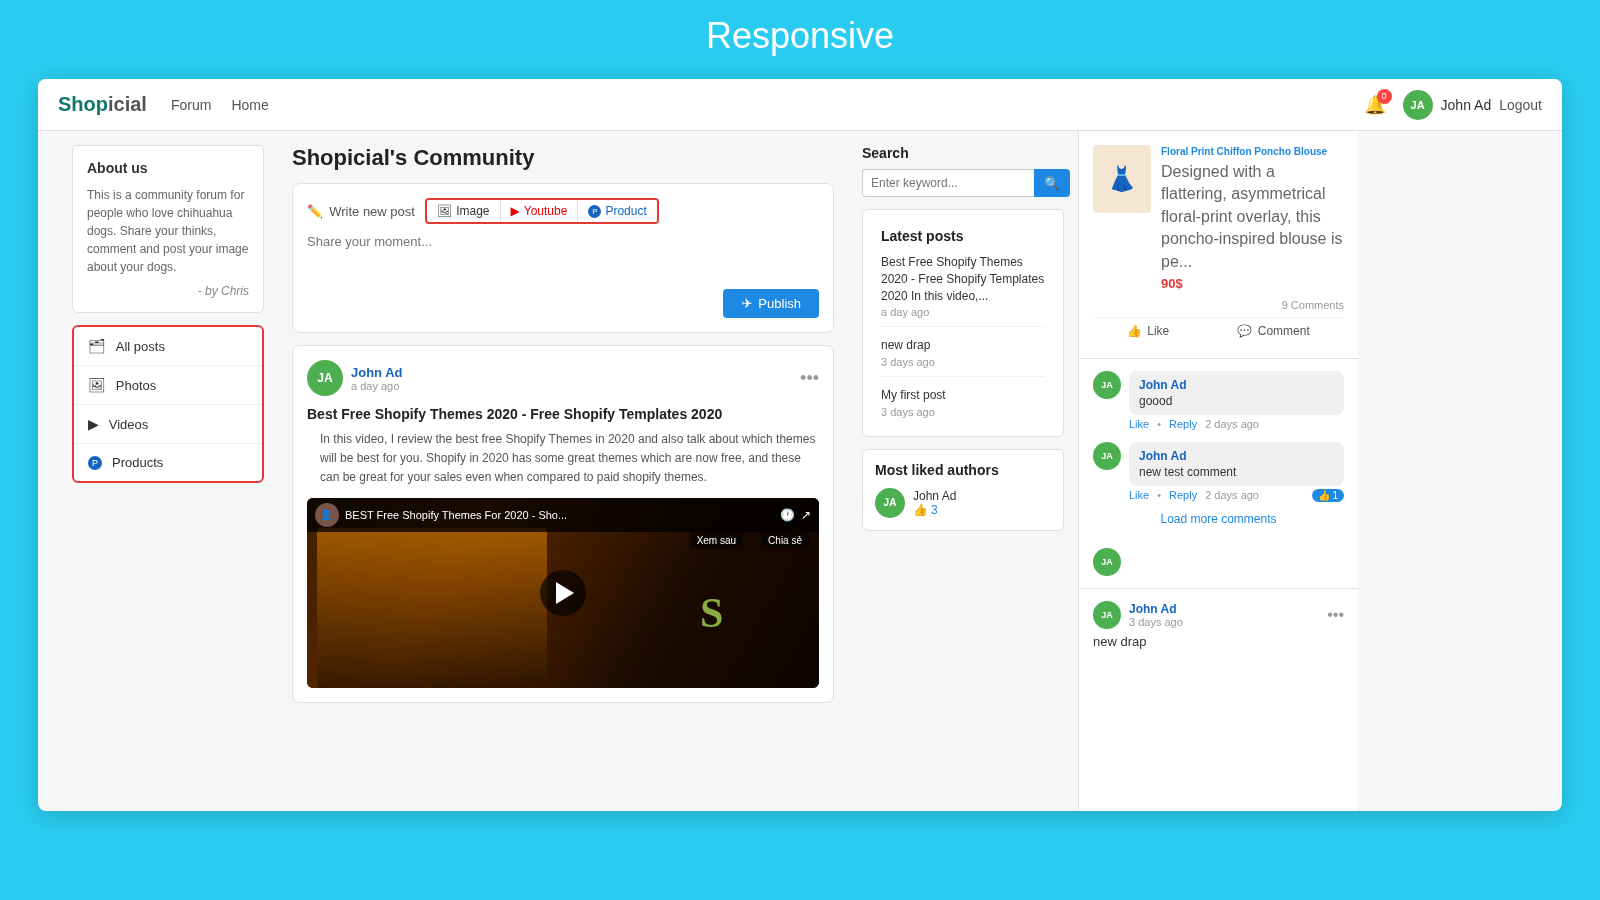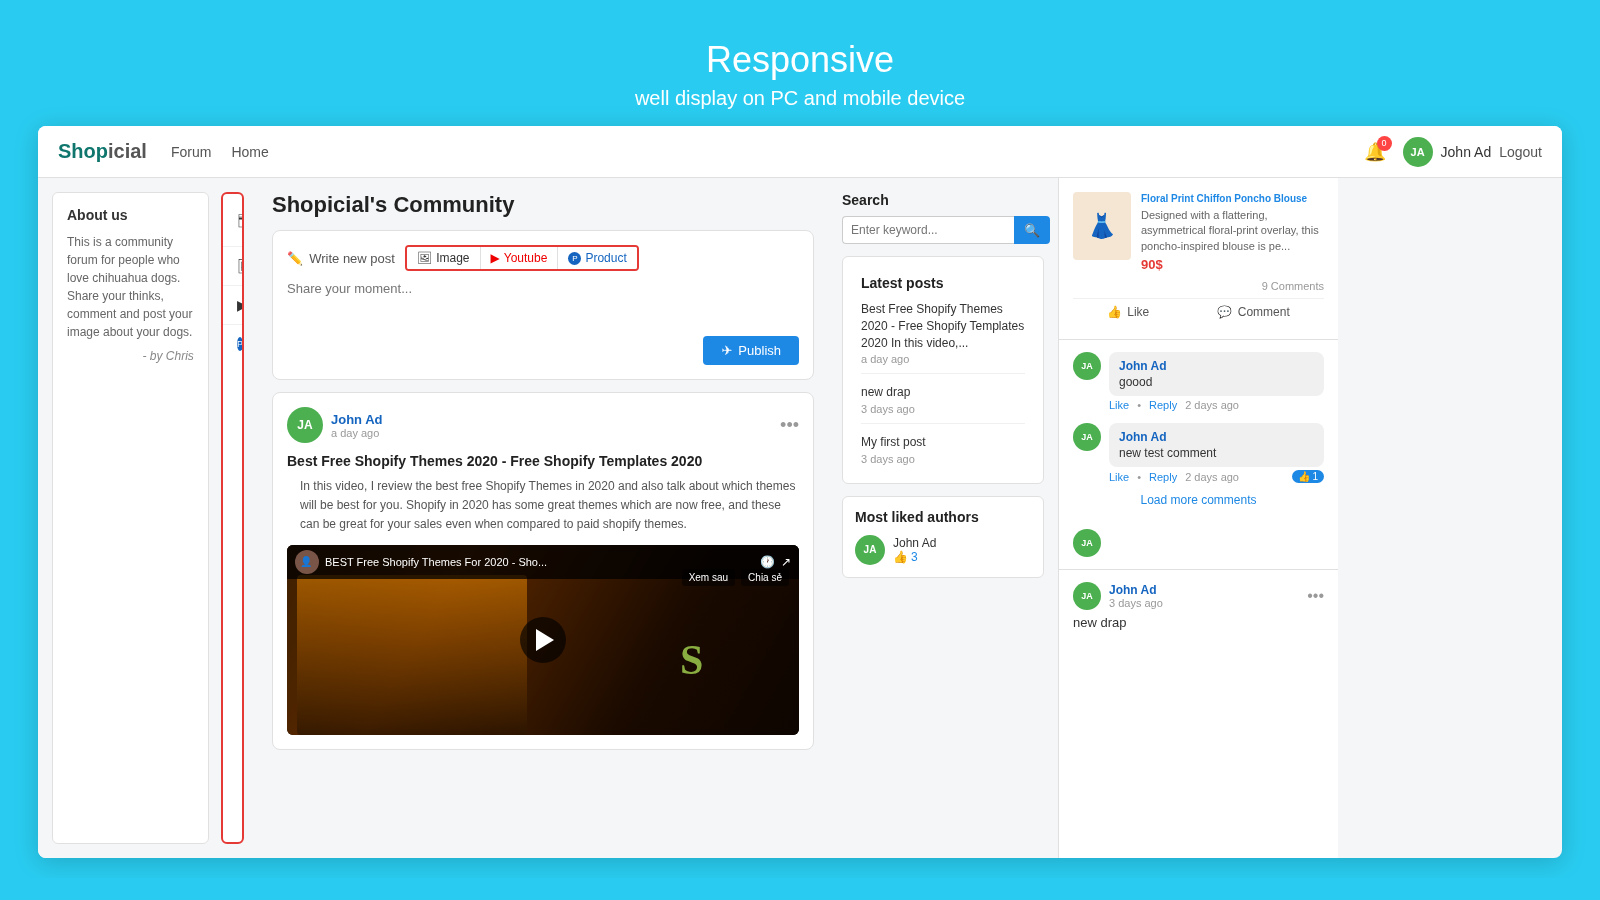--- a/index.html
+++ b/index.html
@@ -1,23 +1,22 @@
 <!DOCTYPE html>
 <html><head>
   <meta charset="utf-8">
   <style>
     * { box-sizing: border-box; margin: 0; padding: 0; }
     body { background: #29ccf0; font-family: -apple-system, BlinkMacSystemFont, 'Segoe UI', sans-serif; font-size: 14px; }
   </style>
 </head>
 <body>
 
-<div style="text-align:center; padding: 39px 20px 16px;">
+<div style="text-align:center; padding: 15px 20px 16px;">
   <h1 style="font-size:36px; color:white; font-weight:400; margin-bottom:6px;">Responsive</h1>
-  <p style="font-size:20px; color:white; font-weight:300;">well display on PC and mobile device</p>
 </div>
 
 <div style="padding: 0 18px 20px; max-width:1560px; margin:0 auto;">
   <div style="background:#f5f6f7; border-radius:8px; overflow:hidden; box-shadow:0 4px 24px rgba(0,0,0,0.18); display:flex; flex-direction:column;">
 
     <div style="background:white; display:flex; align-items:center; padding:0 20px; height:52px; border-bottom:1px solid #e0e0e0;">
       <div style="font-size:20px; font-weight:700; margin-right:24px;">
         <span style="color:#0f766e;">Shop</span><span style="color:#555;">icial</span>
       </div>
       <div style="display:flex; gap:20px;">
@@ -32,21 +31,21 @@
         <div style="display:flex; align-items:center; gap:8px;">
           <div style="width:30px; height:30px; border-radius:50%; background:#4caf50; color:white; display:flex; align-items:center; justify-content:center; font-size:11px; font-weight:600;">JA</div>
           <span style="font-size:14px; color:#333;">John Ad</span>
           <a style="font-size:14px; color:#555; text-decoration:none;text-align:right;">Logout</a>
         </div>
       </div>
     </div>
 
     <div style="display:flex; min-height:680px;">
 
-      <div style="width:220px; min-width:220px; background:#f5f6f7; padding:14px; display:flex; flex-direction:row; gap:12px;">
+      <div style="width:220px; min-width:220px; background:#f5f6f7; padding:14px; display:flex; flex-direction:column; gap:12px;margin-left:20px;">
 
         <div style="background:white; border-radius:6px; padding:14px; border:1px solid #e0e0e0;">
           <h3 style="font-size:14px; font-weight:600; margin-bottom:10px; color:#333;">About us</h3>
           <p style="font-size:12px; color:#666; line-height:1.5;">This is a community forum for people who love chihuahua dogs. Share your thinks, comment and post your image about your dogs.</p>
           <p style="text-align:right; font-style:italic; color:#888; margin-top:8px; font-size:12px;">- by Chris</p>
         </div>
 
         <div style="background:white; border-radius:6px; border:2px solid #e53935; overflow:hidden;">
           <div style="display:flex; align-items:center; gap:10px; padding:11px 14px; border-bottom:1px solid #f0f0f0; cursor:pointer; color:#333; font-size:13px;">
             <span style="font-size:14px;">🗂</span>
@@ -119,21 +118,21 @@
 
             <div style="position:absolute; left:10px; top:30px; bottom:0; width:45%; background:linear-gradient(to top, #2a1400 0%, #8b4a00 60%, #c67000 100%); border-radius:4px; opacity:0.7;"></div>
 
             <div style="position:absolute; top:0; left:0; right:0; background:rgba(0,0,0,0.75); padding:5px 8px; display:flex; align-items:center; gap:6px;">
               <div style="width:24px; height:24px; border-radius:50%; background:#795548; display:flex; align-items:center; justify-content:center; font-size:10px; color:white; overflow:hidden;">👤</div>
               <span style="color:white; font-size:11px; flex:1;">BEST Free Shopify Themes For 2020 - Sho...</span>
               <span style="color:white; font-size:12px;">🕐</span>
               <span style="color:white; font-size:12px;">↗</span>
             </div>
 
-            <div style="position:absolute; top:24px; right:10px; display:flex; gap:6px;">
+            <div style="position:absolute; top:34px; right:10px; display:flex; gap:18px;">
               <span style="color:white; font-size:10px; background:rgba(0,0,0,0.5); padding:3px 7px; border-radius:3px; cursor:pointer;">Xem sau</span>
               <span style="color:white; font-size:10px; background:rgba(0,0,0,0.5); padding:3px 7px; border-radius:3px; cursor:pointer;">Chia sẻ</span>
             </div>
 
             <div style="position:absolute; width:46px; height:46px; background:rgba(0,0,0,0.65); border-radius:50%; display:flex; align-items:center; justify-content:center; cursor:pointer;">
               <div style="width:0; height:0; border-top:11px solid transparent; border-bottom:11px solid transparent; border-left:18px solid white; margin-left:4px;"></div>
             </div>
 
             <div style="position:absolute; right:10px; top:50px; bottom:10px; width:38%; display:flex; align-items:center; justify-content:center; opacity:0.9;">
               <span style="font-size:42px; color:#96bf48; font-weight:900; font-family:serif;">S</span>
@@ -183,21 +182,21 @@
         </div>
       </div>
 
       <div style="width:280px; min-width:280px; background:white; border-left:1px solid #e0e0e0; overflow-y:auto; display:flex; flex-direction:column;">
 
         <div style="padding:14px; border-bottom:1px solid #e0e0e0;">
           <div style="display:flex; gap:10px; margin-bottom:8px;">
             <div style="width:58px; height:68px; background:#f5e6d3; border-radius:4px; display:flex; align-items:center; justify-content:center; font-size:24px; flex-shrink:0;">👗</div>
             <div>
               <div style="font-size:10px; font-weight:600; color:#1e88e5; line-height:1.3; margin-bottom:3px; cursor:pointer;">Floral Print Chiffon Poncho Blouse</div>
-              <div style="font-size:11px; color:#666; line-height:1.4;">Designed with a flattering, asymmetrical floral-print overlay, this poncho-inspired blouse is pe...</div>
+              <div style="font-size:16px; color:#666; line-height:1.4;">Designed with a flattering, asymmetrical floral-print overlay, this poncho-inspired blouse is pe...</div>
               <div style="font-size:13px; font-weight:600; color:#e53935; margin-top:3px;">90$</div>
             </div>
           </div>
           <div style="font-size:11px; color:#999; text-align:right; margin-bottom:6px;">9 Comments</div>
           <div style="display:flex; justify-content:space-around; padding:6px 0; border-top:1px solid #f0f0f0;">
             <button style="display:flex; align-items:center; gap:5px; font-size:12px; color:#555; cursor:pointer; background:none; border:none;">
               <span>👍</span>
               <span>Like</span>
             </button>
             <button style="display:flex; align-items:center; gap:5px; font-size:12px; color:#555; cursor:pointer; background:none; border:none;">

